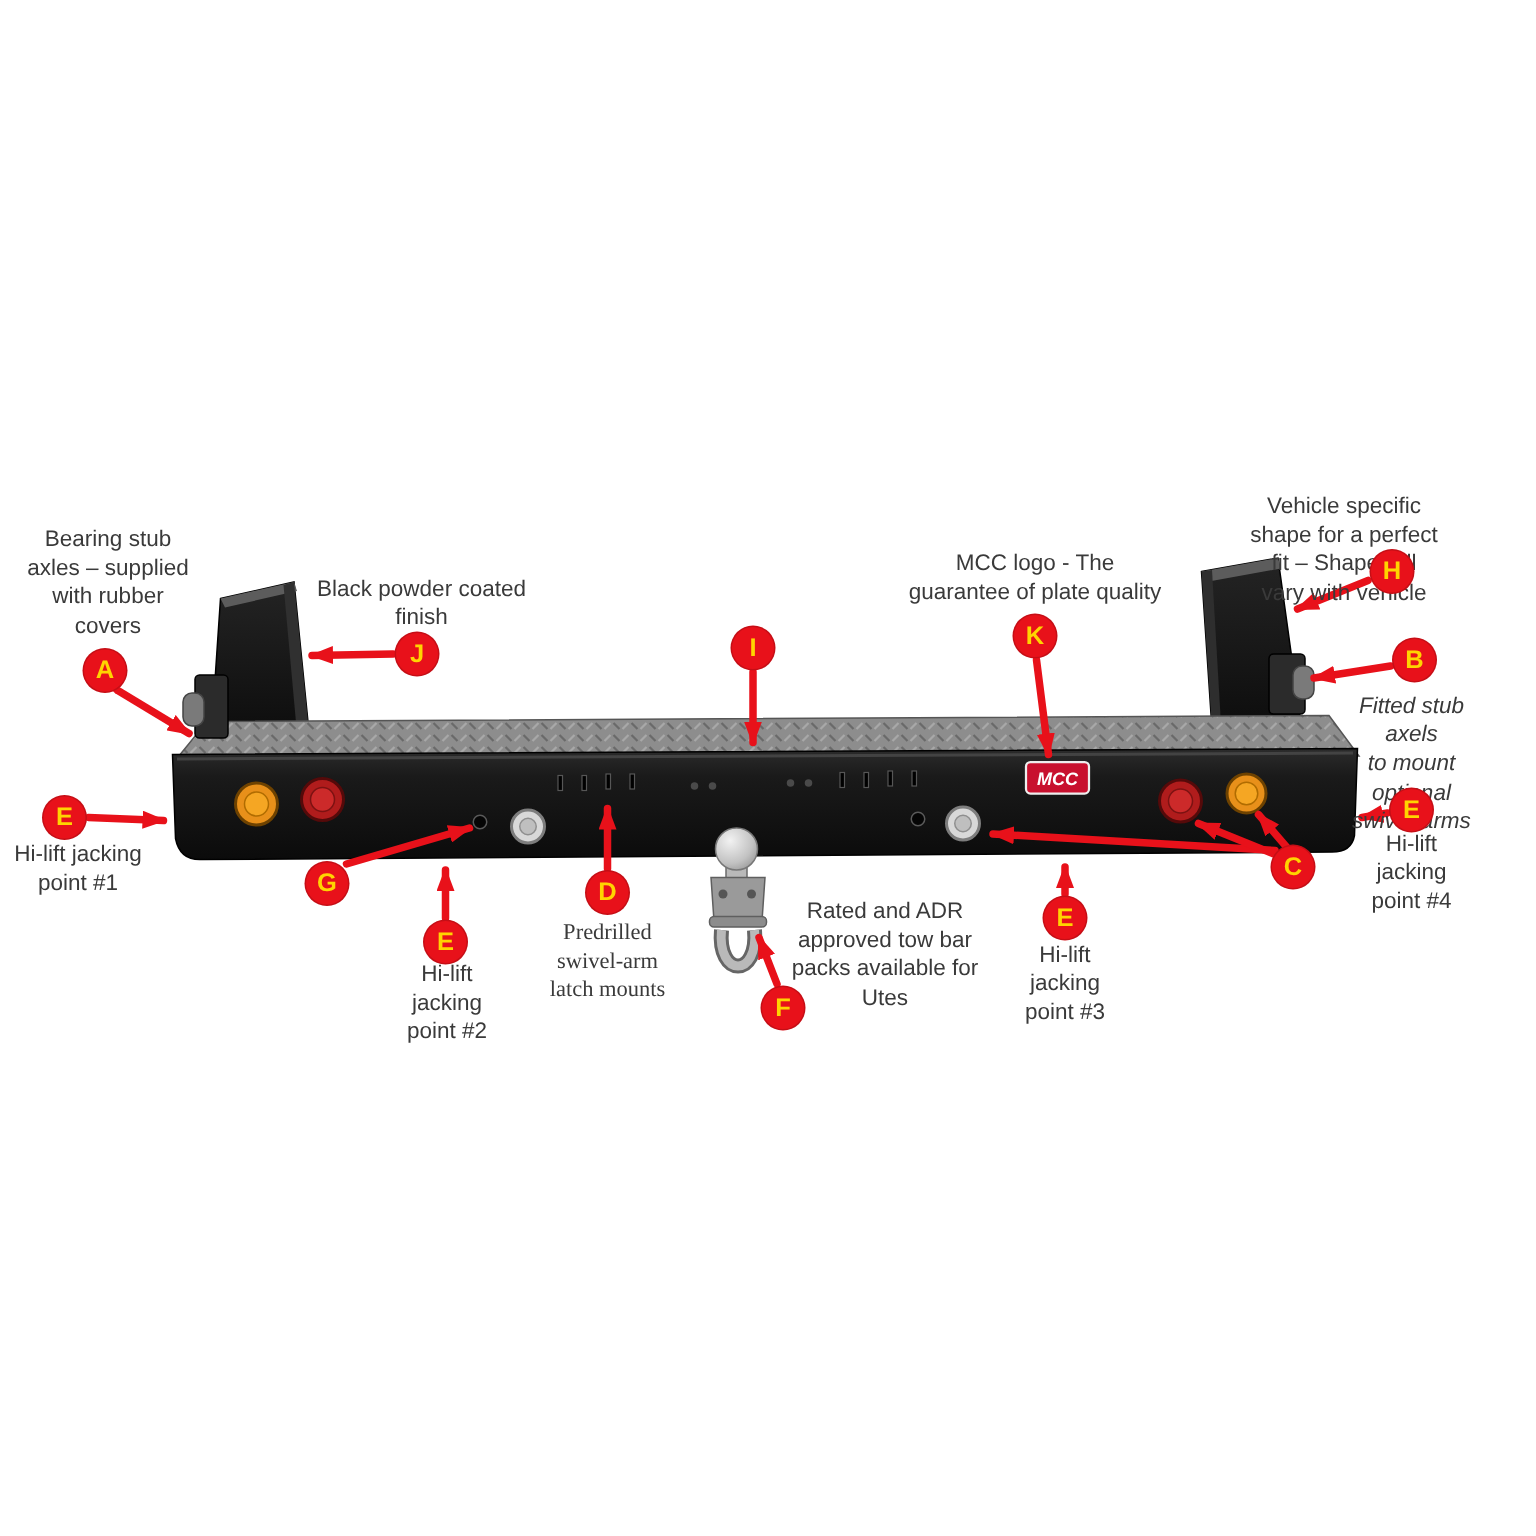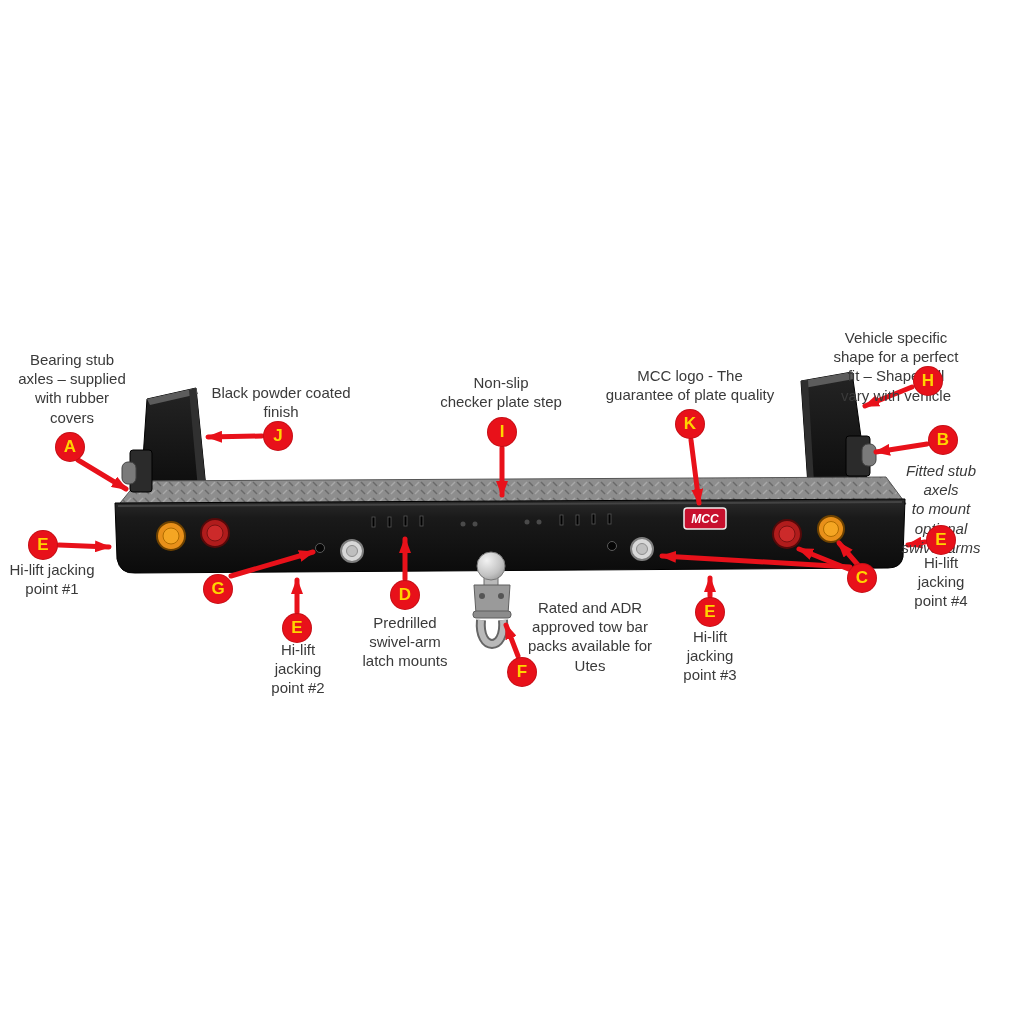--- a/index.html
+++ b/index.html
@@ -165,35 +165,33 @@
       <path class="arrow" marker-end="url(#ah)" d="M925,542 L908,545"></path>
     </g>
   </svg>
 
   <div class="lbl" style="left:281px; top:383px;">Black powder coated
 finish</div>
   <div class="lbl" style="left:72px;  top:350px;">Bearing stub
 axles – supplied
 with rubber
 covers</div>
-  <div class="lbl" style="left:501px; top:373px;">Non-slip
-checker plate step</div>
   <div class="lbl" style="left:690px; top:366px;">MCC logo - The
 guarantee of plate quality</div>
   <div class="lbl" style="left:896px; top:328px;">Vehicle specific shape for a perfect
 fit – Shape will vary with vehicle</div>
   <div class="lbl" style="left:941px; top:461px;font-style:italic;">Fitted stub axels
 to mount optional
 swivel-arms</div>
   <div class="lbl" style="left:52px;  top:560px;">Hi-lift jacking
 point #1</div>
   <div class="lbl" style="left:298px; top:640px;">Hi-lift
 jacking
 point #2</div>
-  <div class="lbl" style="left:405px; top:613px;">Predrilled
+  <div class="lbl" style="left:405px; top:613px;font-family:Liberation Serif, serif;">Predrilled
 swivel-arm
 latch mounts</div>
   <div class="lbl" style="left:590px; top:598px;">Rated and ADR
 approved tow bar
 packs available for
 Utes</div>
   <div class="lbl" style="left:710px; top:627px;">Hi-lift
 jacking
 point #3</div>
   <div class="lbl" style="left:941px; top:553px;">Hi-lift jacking

